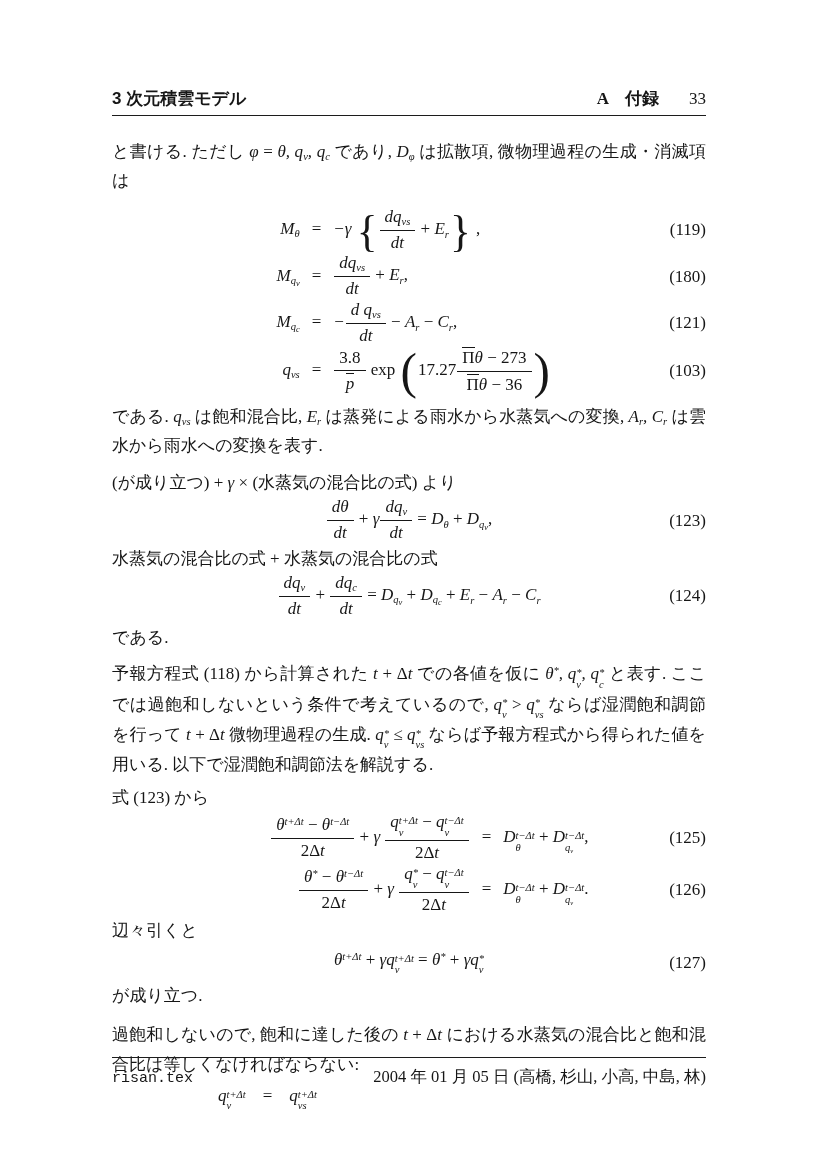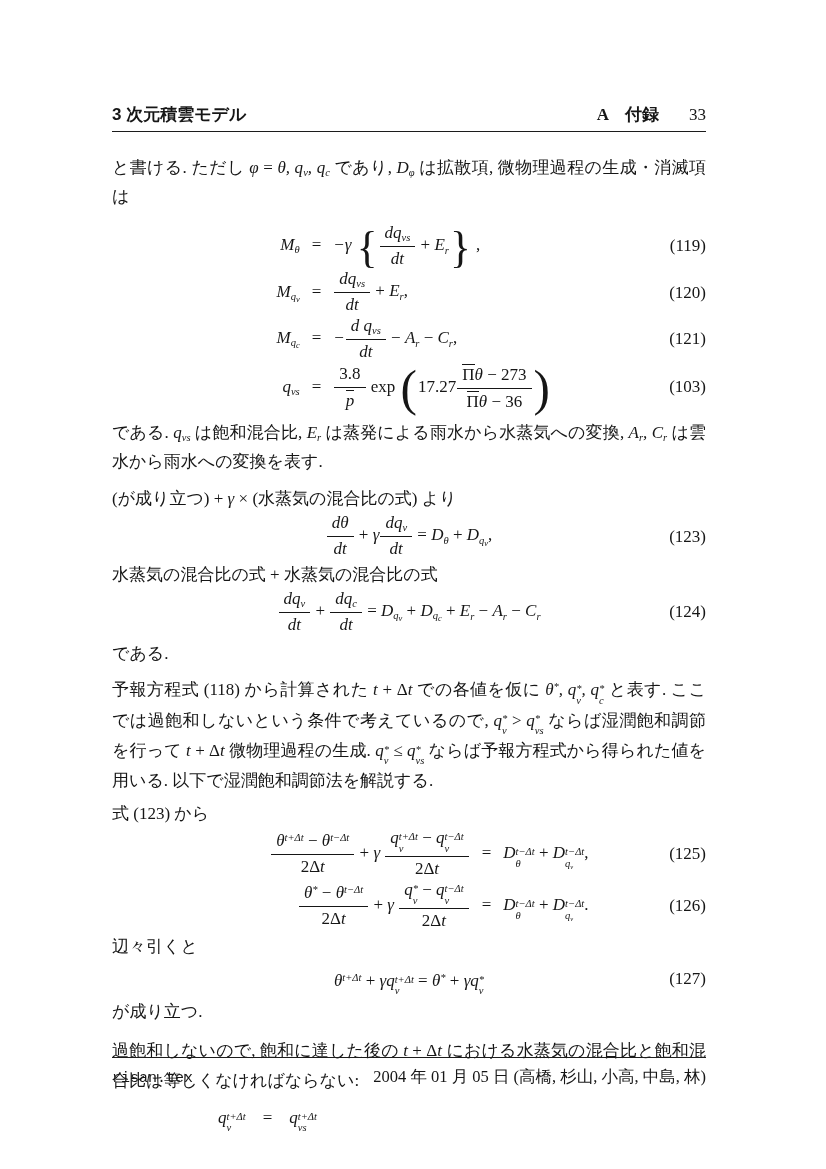--- a/index.html
+++ b/index.html
@@ -6,21 +6,21 @@
   html,body { background:#ffffff; }
   .page {
     position: relative;
     width: 826px; height: 1169px;
     background: #ffffff;
     color: #161616;
     font-family: "Liberation Serif", "DejaVu Serif", serif;
     font-size: 17px;
     overflow: hidden;
   }
-  .content { position: absolute; left: 112px; top: 104px; width: 594px; }
+  .content { position: absolute; left: 112px; top: 88px; width: 594px; }
 
   
   .header {
     display: flex; justify-content: space-between; align-items: baseline;
     border-bottom: 1.6px solid #1c1c1c; padding-bottom: 5px;
     line-height: 22px;
   }
   .h-left {
     font-family: "Liberation Sans", "DejaVu Sans", sans-serif;
     font-weight: bold; font-size: 17px;
@@ -63,21 +63,21 @@
   }
   .fnum { display: block; border-bottom: 1.35px solid #161616; padding: 0 5px 2px; white-space: nowrap; }
   .fden { display: block; padding-top: 2px; white-space: nowrap; }
   .ovl { display: inline-block; border-top: 1.35px solid #161616; line-height: 1.05; padding-top: 1px; }
   .big {
     display: inline-block; font-style: normal; line-height: 0;
     vertical-align: middle; transform: scaleY(1.04); margin: 0 1px;
   }
 
   
-  .row { position: relative; display: flex; justify-content: center; align-items: flex-end; }
+  .row { position: relative; display: flex; justify-content: center; align-items: center; }
   .eqline { display: inline-block; white-space: nowrap; line-height: 1.2; }
   .lhs { display: inline-block; text-align: right; }
   .rhs { display: inline-block; text-align: left; }
   .rel { display: inline; font-style: normal; padding: 0 12px; }
   .c1l { width: 130px; } .c1r { width: 315px; }
   .c2l { width: 330px; } .c2r { width: 175px; }
   .eqno {
     position: absolute; right: 0; top: 50%; transform: translateY(-50%);
     font-style: normal;
   }
@@ -115,21 +115,21 @@
 
     <p class="para mt21"><span class="jp">と書ける. ただし </span><span class="mi">φ</span><span class="rm"> = </span><span class="mi">θ, q</span><sub><span class="mi">v</span></sub><span class="mi">, q</span><sub><span class="mi">c</span></sub><span class="jp"> であり, </span><span class="mi">D</span><sub><span class="mi">φ</span></sub><span class="jp"> は拡散項, 微物理過程の生成・消滅項は</span></p>
 
     <div class="eqgroup mt12">
       <div class="row h44">
         <span class="eqline"><span class="lhs c1l"><span class="mi">M</span><sub><span class="mi">θ</span></sub></span><span class="rel">=</span><span class="rhs c1r"><span class="mi">−γ </span><span class="big" style="font-size: 2.55em;">{</span><span class="frac"><span class="fnum"><span class="mi">dq</span><sub><span class="mi">vs</span></sub></span><span class="fden"><span class="mi">dt</span></span></span><span class="rm"> + </span><span class="mi">E</span><sub><span class="mi">r</span></sub><span class="big" style="font-size: 2.55em;">}</span><span class="rm"> ,</span></span></span>
         <span class="eqno">(119)</span>
       </div>
       <div class="row h40">
         <span class="eqline"><span class="lhs c1l"><span class="mi">M</span><sub><span class="mi">q</span><sub><span class="mi">v</span></sub></sub></span><span class="rel">=</span><span class="rhs c1r"><span class="frac"><span class="fnum"><span class="mi">dq</span><sub><span class="mi">vs</span></sub></span><span class="fden"><span class="mi">dt</span></span></span><span class="rm"> + </span><span class="mi">E</span><sub><span class="mi">r</span></sub><span class="rm">,</span></span></span>
-        <span class="eqno">(120)</span>
+        <span class="eqno">(180)</span>
       </div>
       <div class="row h42">
         <span class="eqline"><span class="lhs c1l"><span class="mi">M</span><sub><span class="mi">q</span><sub><span class="mi">c</span></sub></sub></span><span class="rel">=</span><span class="rhs c1r"><span class="mi">−</span><span class="frac"><span class="fnum"><span class="mi">d q</span><sub><span class="mi">vs</span></sub></span><span class="fden"><span class="mi">dt</span></span></span><span class="rm"> − </span><span class="mi">A</span><sub><span class="mi">r</span></sub><span class="rm"> − </span><span class="mi">C</span><sub><span class="mi">r</span></sub><span class="rm">,</span></span></span>
         <span class="eqno">(121)</span>
       </div>
       <div class="row h50">
         <span class="eqline"><span class="lhs c1l"><span class="mi">q</span><sub><span class="mi">vs</span></sub></span><span class="rel">=</span><span class="rhs c1r"><span class="frac"><span class="fnum"><span class="rm">3.8</span></span><span class="fden"><span class="ovl"><span class="mi">p</span></span></span></span><span class="rm"> exp </span><span class="big" style="font-size: 2.9em;">(</span><span class="rm">17.27</span><span class="frac"><span class="fnum"><span class="ovl"><span class="rm">Π</span></span><span class="mi">θ</span><span class="rm"> − 273</span></span><span class="fden"><span class="ovl"><span class="rm">Π</span></span><span class="mi">θ</span><span class="rm"> − 36</span></span></span><span class="big" style="font-size: 2.9em;">)</span></span></span>
         <span class="eqno">(103)</span>
       </div>
     </div>

